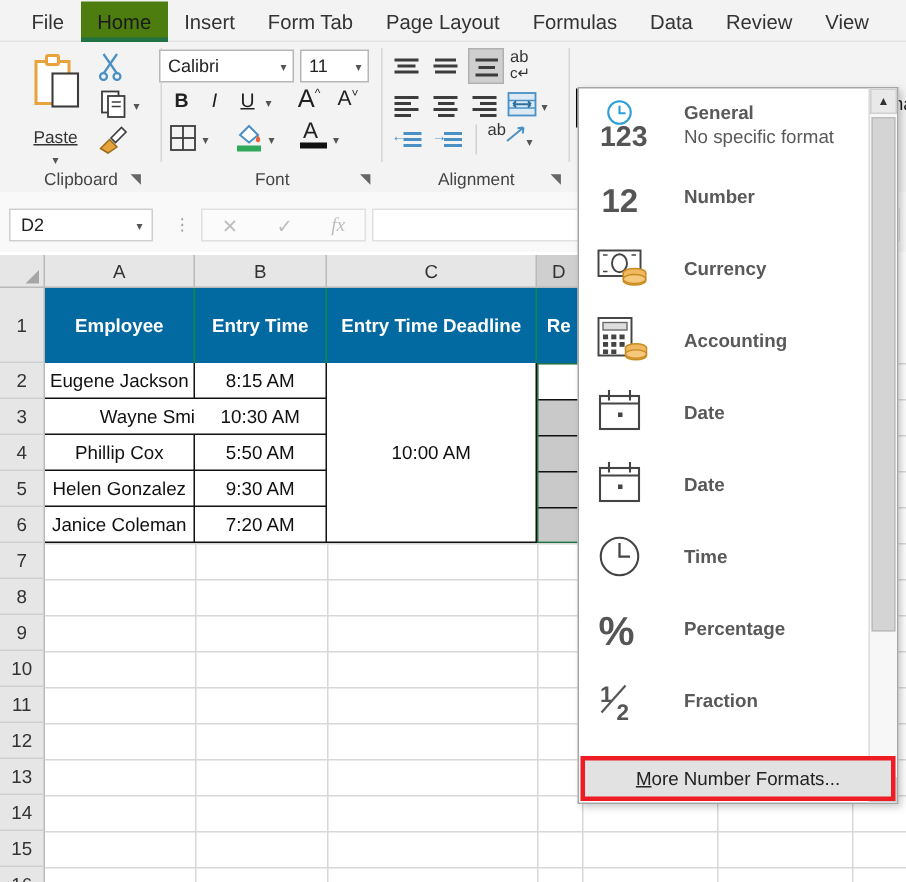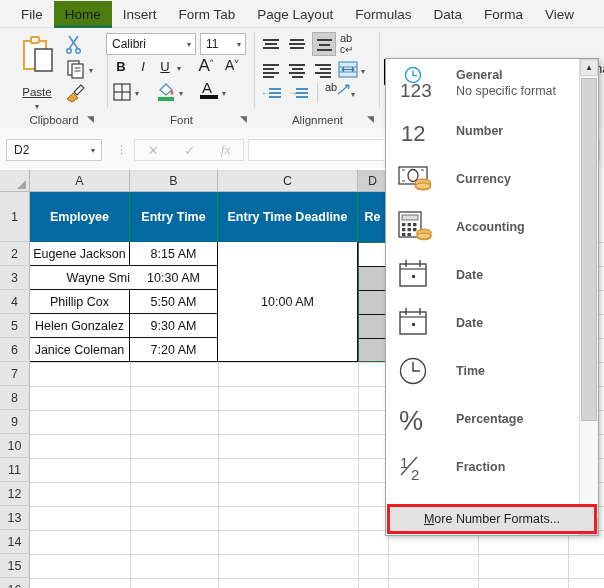--- a/index.html
+++ b/index.html
@@ -47,21 +47,21 @@
 
   .cfbtn { position:absolute; left:486px; top:33px; display:flex; align-items:center; gap:5px;
            font-size:12.5px; color:#222; white-space:nowrap; }
 
   
   .dropdown { position:absolute; left:385px; top:58px; width:214px; height:478px;
               background:#fff; border:1px solid #a6a6a6; box-shadow:2px 2px 5px rgba(0,0,0,.22); z-index:50; }
   .dd-list { position:absolute; left:0; top:0; right:19px; bottom:0; overflow:hidden; }
   .dd-item { height:48px; display:flex; align-items:center; padding-left:12px; cursor:default; }
   .dd-ico { width:58px; flex:0 0 58px; display:flex; align-items:center; justify-content:flex-start;
-            color:#444; font-size:20px; }
+            color:#444; font-size:20px;font-weight:bold; }
   .dd-txt { flex:1; }
   .dd-title { font-size:12.5px; font-weight:bold; color:#595959; line-height:15px; }
   .dd-sub { font-size:12.5px; color:#595959; line-height:16px; }
 
   
   .sb { position:absolute; right:0; top:0; width:19px; bottom:0; background:#f7f7f7; border-left:1px solid #dcdcdc; }
   .sb-btn { height:17px; background:#e9e9e9; display:flex; align-items:center; justify-content:center;
             font-size:8px; color:#333; border:1px solid #cfcfcf; }
   .sb-up { position:absolute; top:0; left:0; right:0; }
   .sb-dn { position:absolute; bottom:0; left:0; right:0; }
@@ -105,21 +105,21 @@
 
 <div class="tabbar">
   <div class="tabs" id="tabs">
       <div class="tab">File</div>
       <div class="tab active">Home</div>
       <div class="tab">Insert</div>
       <div class="tab">Form Tab</div>
       <div class="tab">Page Layout</div>
       <div class="tab">Formulas</div>
       <div class="tab">Data</div>
-      <div class="tab">Forma</div>
+      <div class="tab">Review</div>
       <div class="tab">View</div>
     </div>
 </div>
 
 <div class="ribbon">
 
   <div class="rgroup" style="left:0;width:108px">
     <div style="position:absolute;left:18px;top:8px;width:40px;height:44px">
       <svg width="40" height="44" viewBox="0 0 40 44">
         <rect x="6" y="5" width="22" height="28" fill="#fff" stroke="#e8a33d" stroke-width="2"></rect>

